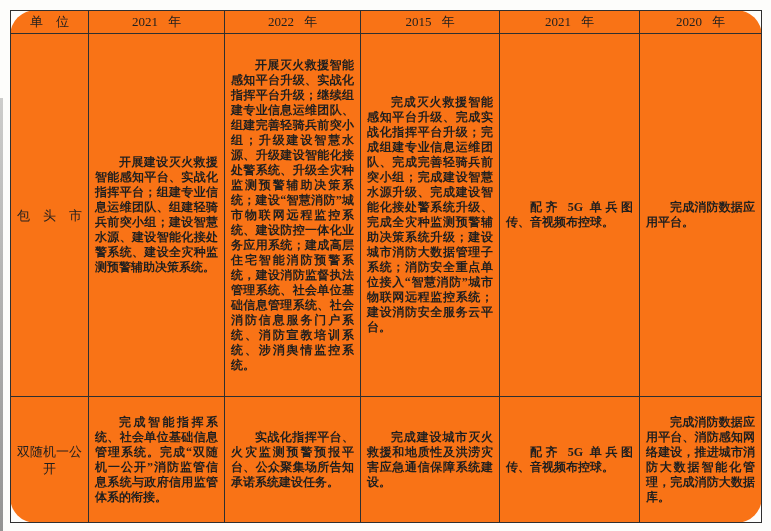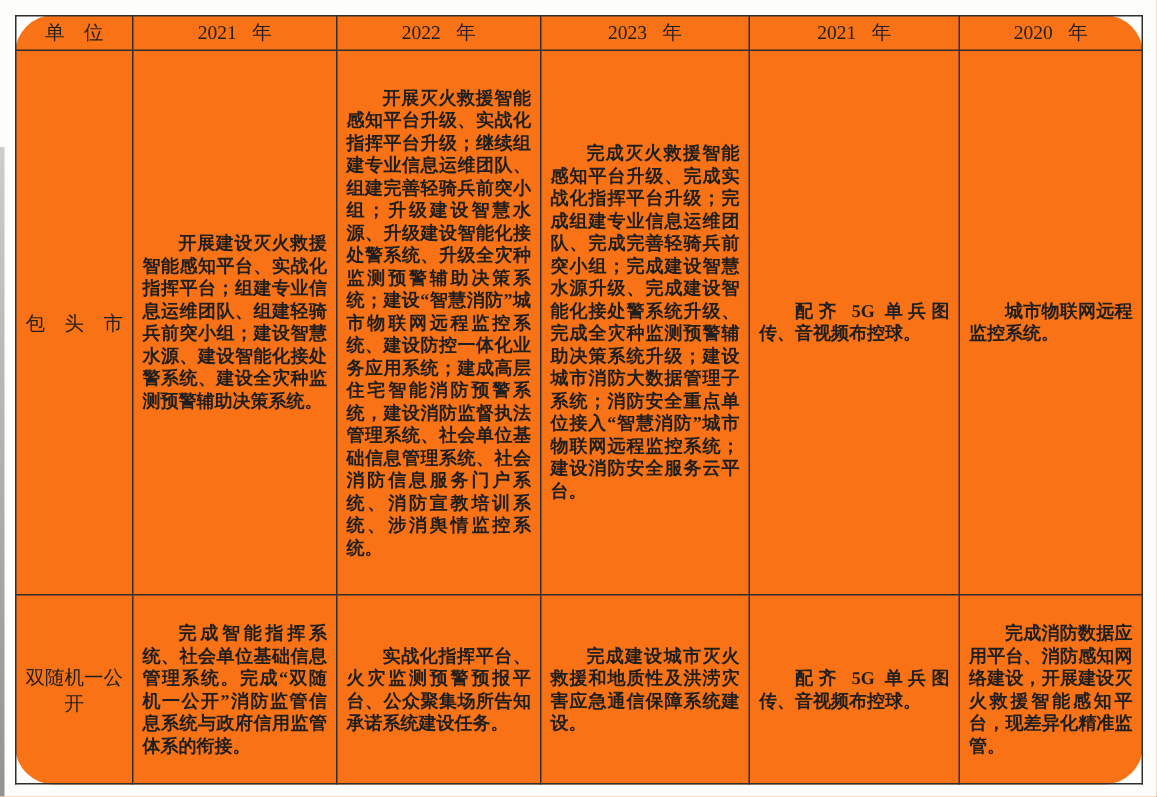--- a/index.html
+++ b/index.html
@@ -85,57 +85,57 @@
       <col style="width:136px">
       <col style="width:139px">
       <col style="width:140px">
       <col style="width:122px">
     </colgroup>
     <thead>
       <tr class="header-row">
         <th class="head-cell">单　位</th>
         <th class="head-cell">2021 年</th>
         <th class="head-cell">2022 年</th>
-        <th class="head-cell">2023 年</th>
+        <th class="head-cell">2015 年</th>
         <th class="head-cell">2021 年</th>
         <th class="head-cell">2020 年</th>
       </tr>
     </thead>
     <tbody>
       <tr class="row-1">
         <td class="unit-cell">包　头　市</td>
         <td class="plan-cell">
           <p class="para">开展建设灭火救援智能感知平台、实战化指挥平台；组建专业信息运维团队、组建轻骑兵前突小组；建设智慧水源、建设智能化接处警系统、建设全灾种监测预警辅助决策系统。</p>
         </td>
         <td class="plan-cell">
           <p class="para">开展灭火救援智能感知平台升级、实战化指挥平台升级；继续组建专业信息运维团队、组建完善轻骑兵前突小组；升级建设智慧水源、升级建设智能化接处警系统、升级全灾种监测预警辅助决策系统；建设“智慧消防”城市物联网远程监控系统、建设防控一体化业务应用系统；建成高层住宅智能消防预警系统，建设消防监督执法管理系统、社会单位基础信息管理系统、社会消防信息服务门户系统、消防宣教培训系统、涉消舆情监控系统。</p>
         </td>
         <td class="plan-cell">
           <p class="para">完成灭火救援智能感知平台升级、完成实战化指挥平台升级；完成组建专业信息运维团队、完成完善轻骑兵前突小组；完成建设智慧水源升级、完成建设智能化接处警系统升级、完成全灾种监测预警辅助决策系统升级；建设城市消防大数据管理子系统；消防安全重点单位接入“智慧消防”城市物联网远程监控系统；建设消防安全服务云平台。</p>
         </td>
         <td class="plan-cell">
           <p class="para">配齐 5G 单兵图传、音视频布控球。</p>
         </td>
         <td class="plan-cell">
-          <p class="para">城市物联网远程监控系统。</p>
+          <p class="para">完成消防数据应用平台。</p>
         </td>
       </tr>
       <tr class="row-2">
         <td class="unit-cell">双随机一公开</td>
         <td class="plan-cell">
           <p class="para">完成智能指挥系统、社会单位基础信息管理系统。完成“双随机一公开”消防监管信息系统与政府信用监管体系的衔接。</p>
         </td>
         <td class="plan-cell">
           <p class="para">实战化指挥平台、火灾监测预警预报平台、公众聚集场所告知承诺系统建设任务。</p>
         </td>
         <td class="plan-cell">
           <p class="para">完成建设城市灭火救援和地质性及洪涝灾害应急通信保障系统建设。</p>
         </td>
         <td class="plan-cell">
           <p class="para">配齐 5G 单兵图传、音视频布控球。</p>
         </td>
         <td class="plan-cell">
-          <p class="para">完成消防数据应用平台、消防感知网络建设，开展建设灭火救援智能感知平台，现差异化精准监管。</p>
+          <p class="para">完成消防数据应用平台、消防感知网络建设，推进城市消防大数据智能化管理，完成消防大数据库。</p>
         </td>
       </tr>
     </tbody>
   </table>
 </div>
 
 </body></html>

